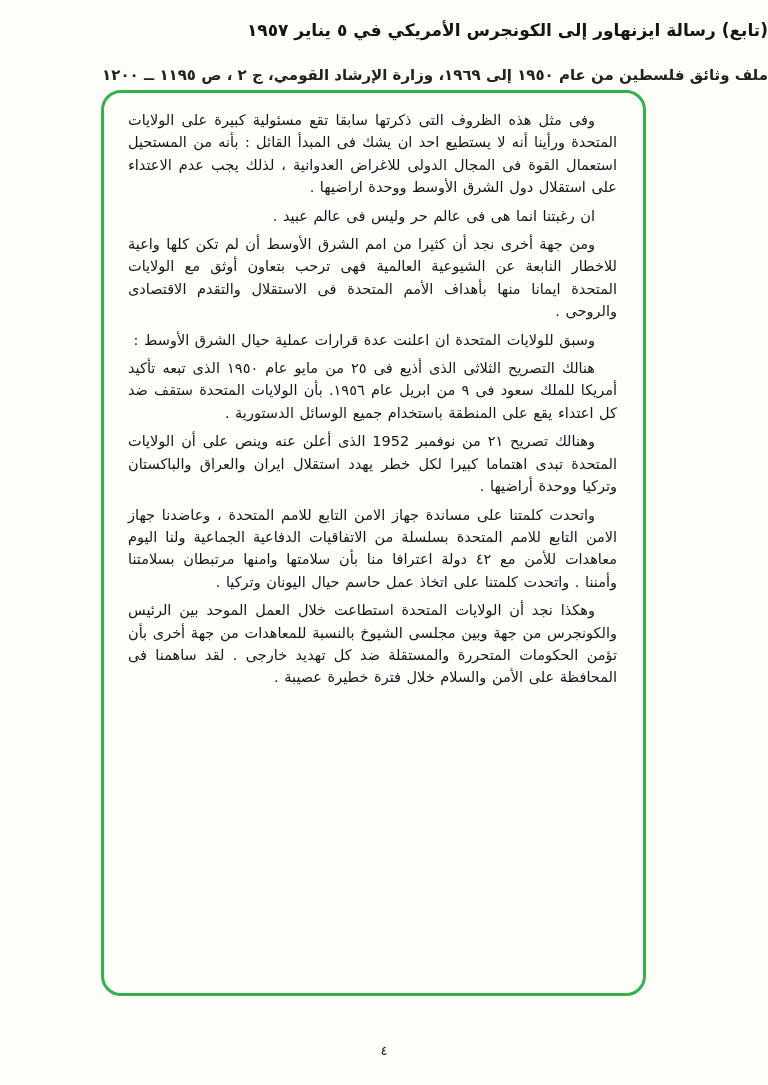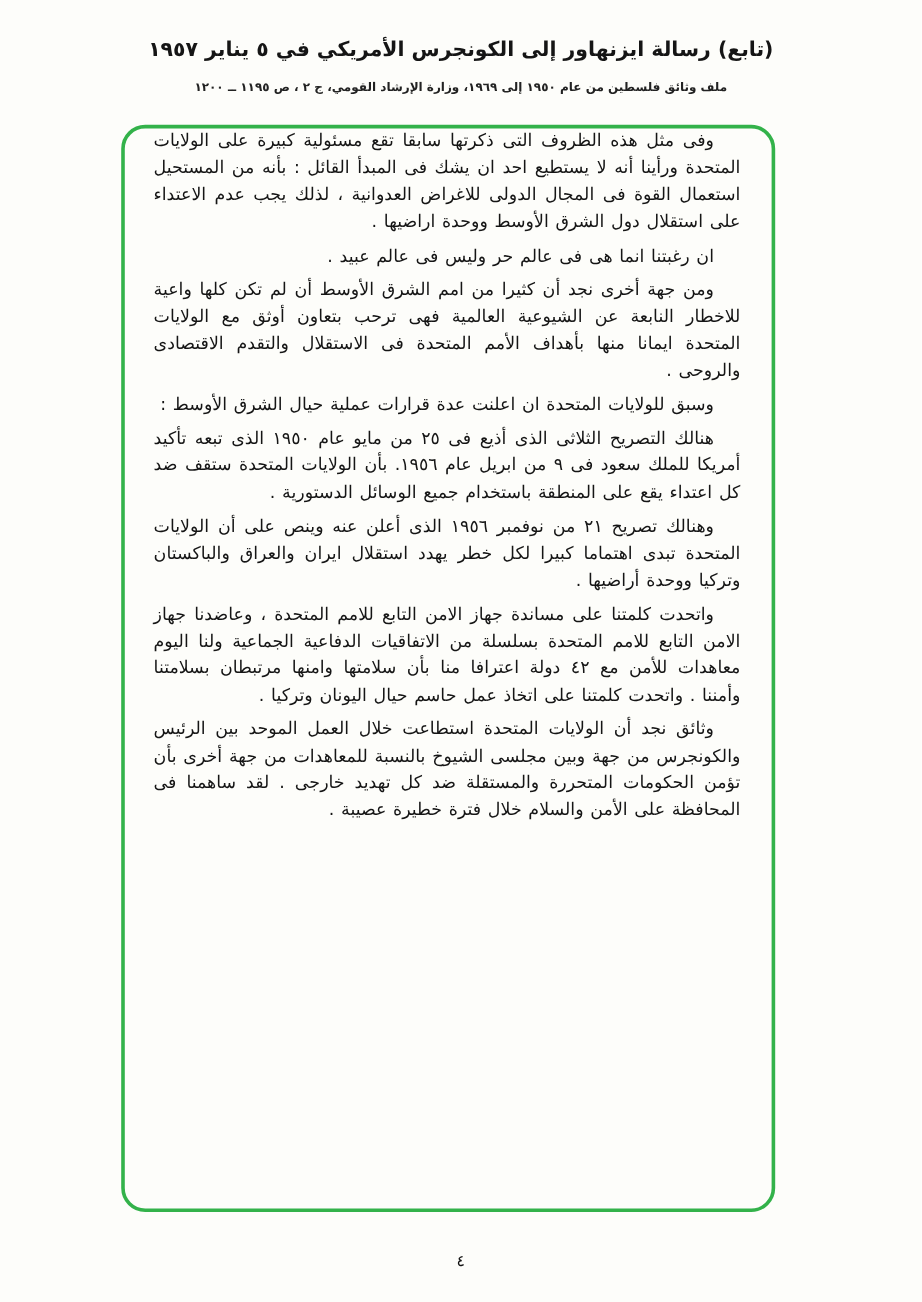--- a/index.html
+++ b/index.html
@@ -11,45 +11,45 @@
     position: relative;
     width: 768px;
     height: 1085px;
     background: #fdfdfa;
     font-family: "DejaVu Sans", sans-serif;
     color: #151515;
     overflow: hidden;
   }
   .doc-header {
     direction: rtl;
-    text-align: center;
-    padding-top: 32px;
+    text-align: right;
+    padding-top: 20px;
   }
   .doc-title {
     font-size: 17px;
     font-weight: bold;
     margin: 0;
     letter-spacing: 0;
   }
   .doc-source {
-    font-size: 10px;
+    font-size: 15px;
     font-weight: bold;
-    margin-top: 16px;
+    margin-top: 26px;
     color: #222;
   }
   .text-frame {
     position: absolute;
-    top: 104px;
+    top: 90px;
     left: 101px;
     width: 545px;
     height: 906px;
     box-sizing: border-box;
     border: 3px solid #33b24a;
     border-radius: 20px;
-    padding: 0 26px 12px 24px;
+    padding: 16px 26px 12px 24px;
     direction: rtl;
     text-align: justify;
     font-size: 14.5px;
     line-height: 22.4px;
     overflow: hidden;
     background: #fdfdfa;
   }
   .para {
     margin: 0 0 6px 0;
     text-indent: 22px;
@@ -79,22 +79,22 @@
     <h1 class="doc-title">(تابع) رسالة ايزنهاور إلى الكونجرس الأمريكي في ٥ يناير ١٩٥٧</h1>
     <div class="doc-source">ملف وثائق فلسطين من عام ١٩٥٠ إلى ١٩٦٩، وزارة الإرشاد القومي، ج ٢ ، ص ١١٩٥ ــ ١٢٠٠</div>
   </header>
 
   <main class="text-frame">
     <p class="para">وفى مثل هذه الظروف التى ذكرتها سابقا تقع مسئولية كبيرة على الولايات المتحدة ورأينا أنه لا يستطيع احد ان يشك فى المبدأ القائل : بأنه من المستحيل استعمال القوة فى المجال الدولى للاغراض العدوانية ، لذلك يجب عدم الاعتداء على استقلال دول الشرق الأوسط ووحدة اراضيها .</p>
     <p class="para">ان رغبتنا انما هى فى عالم حر وليس فى عالم عبيد .</p>
     <p class="para">ومن جهة أخرى نجد أن كثيرا من امم الشرق الأوسط أن لم تكن كلها واعية للاخطار النابعة عن الشيوعية العالمية فهى ترحب بتعاون أوثق مع الولايات المتحدة ايمانا منها بأهداف الأمم المتحدة فى الاستقلال والتقدم الاقتصادى والروحى .</p>
     <p class="para">وسبق للولايات المتحدة ان اعلنت عدة قرارات عملية حيال الشرق الأوسط :</p>
     <p class="para">هنالك التصريح الثلاثى الذى أذيع فى ٢٥ من مايو عام ١٩٥٠ الذى تبعه تأكيد أمريكا للملك سعود فى ٩ من ابريل عام ١٩٥٦. بأن الولايات المتحدة ستقف ضد كل اعتداء يقع على المنطقة باستخدام جميع الوسائل الدستورية .</p>
-    <p class="para">وهنالك تصريح ٢١ من نوفمبر ١٩٥٦ الذى أعلن عنه وينص على أن الولايات المتحدة تبدى اهتماما كبيرا لكل خطر يهدد استقلال ايران والعراق والباكستان وتركيا ووحدة أراضيها .</p>
+    <p class="para">وهنالك تصريح ٢١ من نوفمبر 1952 الذى أعلن عنه وينص على أن الولايات المتحدة تبدى اهتماما كبيرا لكل خطر يهدد استقلال ايران والعراق والباكستان وتركيا ووحدة أراضيها .</p>
     <p class="para">واتحدت كلمتنا على مساندة جهاز الامن التابع للامم المتحدة ، وعاضدنا جهاز الامن التابع للامم المتحدة بسلسلة من الاتفاقيات الدفاعية الجماعية ولنا اليوم معاهدات للأمن مع ٤٢ دولة اعترافا منا بأن سلامتها وامنها مرتبطان بسلامتنا وأمننا . واتحدت كلمتنا على اتخاذ عمل حاسم حيال اليونان وتركيا .</p>
-    <p class="para">وثائق نجد أن الولايات المتحدة استطاعت خلال العمل الموحد بين الرئيس والكونجرس من جهة وبين مجلسى الشيوخ بالنسبة للمعاهدات من جهة أخرى بأن تؤمن الحكومات المتحررة والمستقلة ضد كل تهديد خارجى . لقد ساهمنا فى المحافظة على الأمن والسلام خلال فترة خطيرة عصيبة .</p>
+    <p class="para">وهكذا نجد أن الولايات المتحدة استطاعت خلال العمل الموحد بين الرئيس والكونجرس من جهة وبين مجلسى الشيوخ بالنسبة للمعاهدات من جهة أخرى بأن تؤمن الحكومات المتحررة والمستقلة ضد كل تهديد خارجى . لقد ساهمنا فى المحافظة على الأمن والسلام خلال فترة خطيرة عصيبة .</p>
   </main>
 
   <footer class="doc-footer">
     <span class="page-number">٤</span>
   </footer>
 
 </div>
 
 </body></html>

